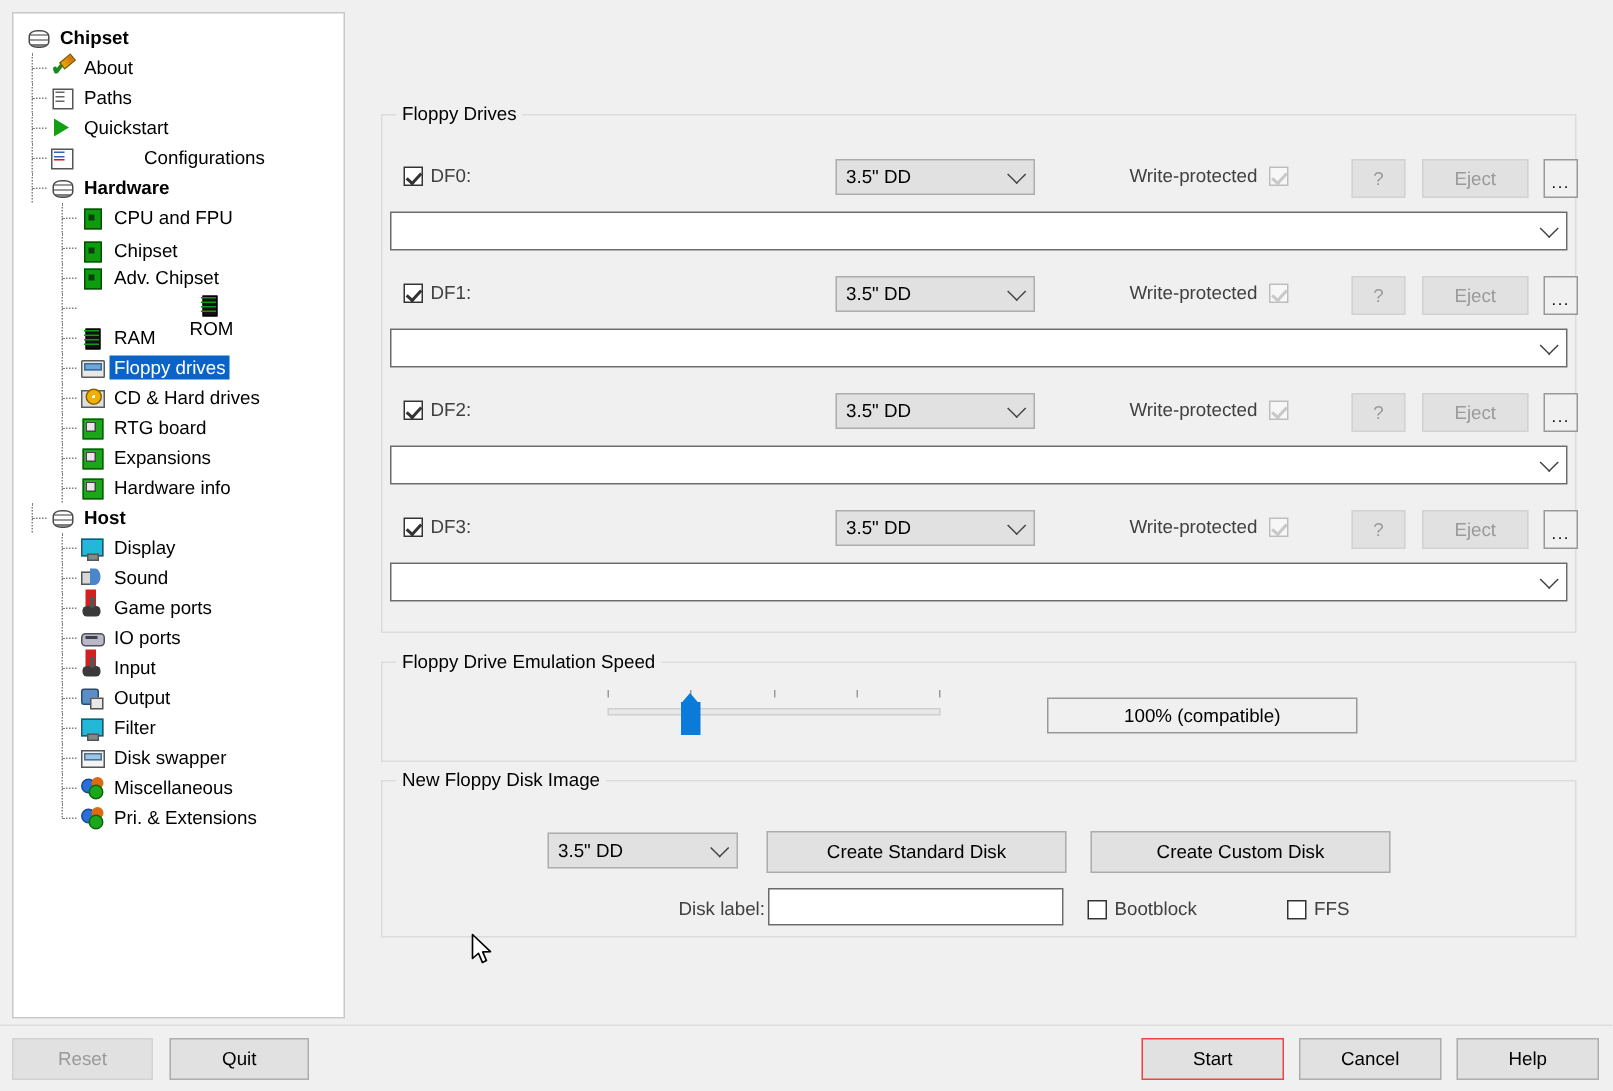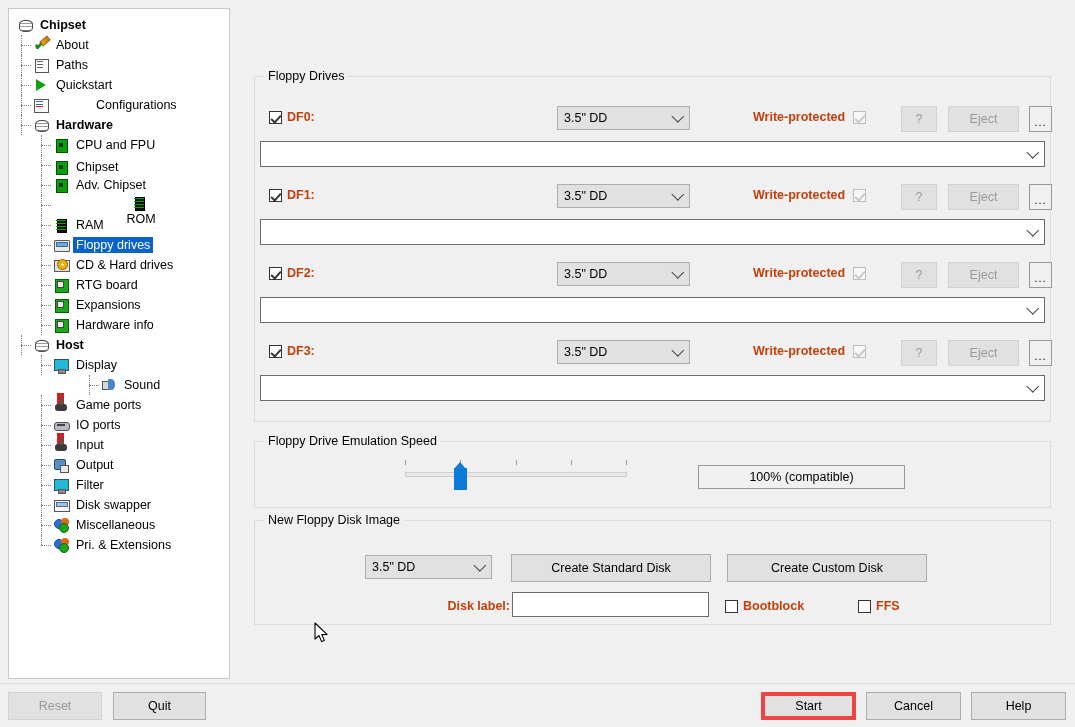--- a/index.html
+++ b/index.html
@@ -266,23 +266,23 @@
   .btn {
     background: #e1e1e1;
     border: 1px solid #adadad;
     display: flex; align-items: center; justify-content: center;
     font-size: 12.5px;
     color: #000;
     white-space: nowrap;
   }
   .btn.dis { color: #9a9a9a; background:#e1e1e1; border-color:#d2d2d2; }
   .btn.light { background:#f0f0f0; border:1px solid #999; }
-  .btn.defaultfocus { border: 4px solid #ef4444; background:#e1e1e1; }
-
-  .lbl-static { font-size: 12.5px; color:#c2410c; white-space: nowrap; font-weight: bold; }
+  .btn.defaultfocus { border: 1px solid #ef4444; background:#e1e1e1; }
+
+  .lbl-static { font-size: 12.5px; color:#404040; white-space: nowrap; }
 
   
   .tin {
     background: #ffffff;
     border: 1px solid #6b6b6b;
   }
 
   
   .slider-ticks { position:absolute; }
   .tick { position:absolute; width:1px; height:5px; background:#9a9a9a; top:0; }
@@ -416,21 +416,21 @@
           <span class="lbl">Host</span>
           <span class="hline" style="left: 12px; top: 10px;"></span>
           <span class="vline" style="left: 12px; top: 0px; height: 20px;"></span>
         </div>
         <div class="tnode" style="padding-left: 44px;">
           <span class="ic ic-monitor"></span>
           <span class="lbl">Display</span>
           <span class="hline" style="left: 32px; top: 10px;"></span>
           <span class="vline" style="left: 32px; top: 0px; height: 20px;"></span>
         </div>
-        <div class="tnode" style="padding-left: 44px; margin-left: 48px;">
+        <div class="tnode" style="padding-left: 44px;">
           <span class="ic ic-sound"></span>
           <span class="lbl">Sound</span>
           <span class="hline" style="left: 32px; top: 10px;"></span>
           <span class="vline" style="left: 32px; top: 0px; height: 20px;"></span>
         </div>
         <div class="tnode" style="padding-left: 44px;">
           <span class="ic ic-joy"></span>
           <span class="lbl">Game ports</span>
           <span class="hline" style="left: 32px; top: 10px;"></span>
           <span class="vline" style="left: 32px; top: 0px; height: 20px;"></span>

